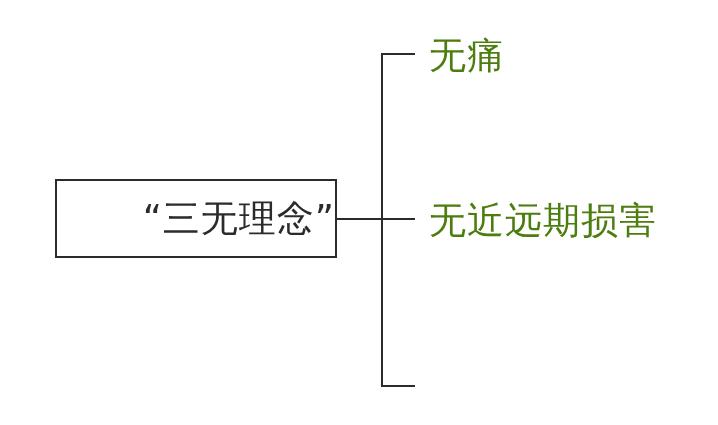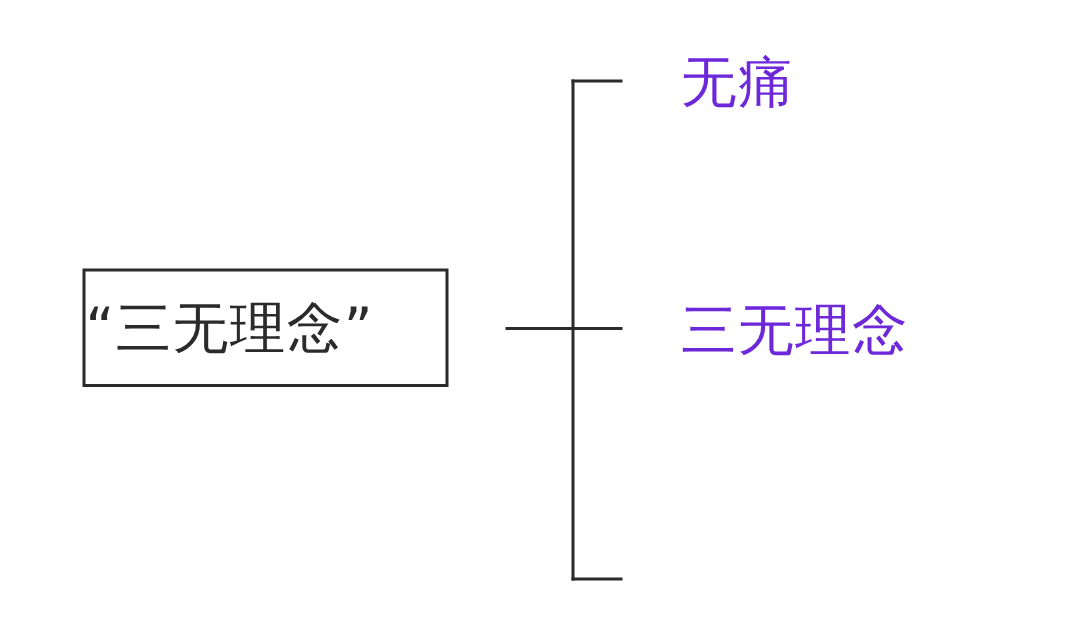--- a/index.html
+++ b/index.html
@@ -16,28 +16,28 @@
     height: 425px;
     background: #ffffff;
     overflow: hidden;
   }
 
   
   .root-box {
     position: absolute;
     left: 55px;
     top: 179px;
-    width: 244px;
+    width: 282px;
     height: 79px;
     box-sizing: border-box;
     border: 2px solid #2b2b2b;
     background: #ffffff;
     display: flex;
     align-items: center;
-    justify-content: flex-start;
+    justify-content: flex-end;
   }
   .root-box-label {
     font-size: 37px;
     line-height: 1;
     color: #2b2b2b;
     letter-spacing: 1px;
     white-space: nowrap;
   }
 
   
@@ -71,25 +71,24 @@
   .branch-stub.b0 { top: 53px; }
   .branch-stub.b1 { top: 218px; }
   .branch-stub.b2 { top: 385px; }
 
   
   .branch-label {
     position: absolute;
     left: 429px;
     font-size: 37px;
     line-height: 1;
-    color: #6d28d9;
+    color: #4d7c0f;
     letter-spacing: 1px;
     white-space: nowrap;
     transform: translateY(-50%);
-    margin-left: 25px;
   }
   .branch-label.l0 { top: 55px; }
   .branch-label.l1 { top: 220px; }
   .branch-label.l2 { top: 387px; }
 </style>
 </head>
 <body>
 
 <div id="canvas">
 
@@ -98,17 +97,17 @@
   </div>
 
   <div class="connector-stem"></div>
 
   <div class="trunk"></div>
 
   <div class="branch-stub b0"></div>
   <div class="branch-label l0">无痛</div>
 
   <div class="branch-stub b1"></div>
-  <div class="branch-label l1">三无理念</div>
+  <div class="branch-label l1">无近远期损害</div>
 
   <div class="branch-stub b2"></div>
 
 </div>
 
 </body></html>

